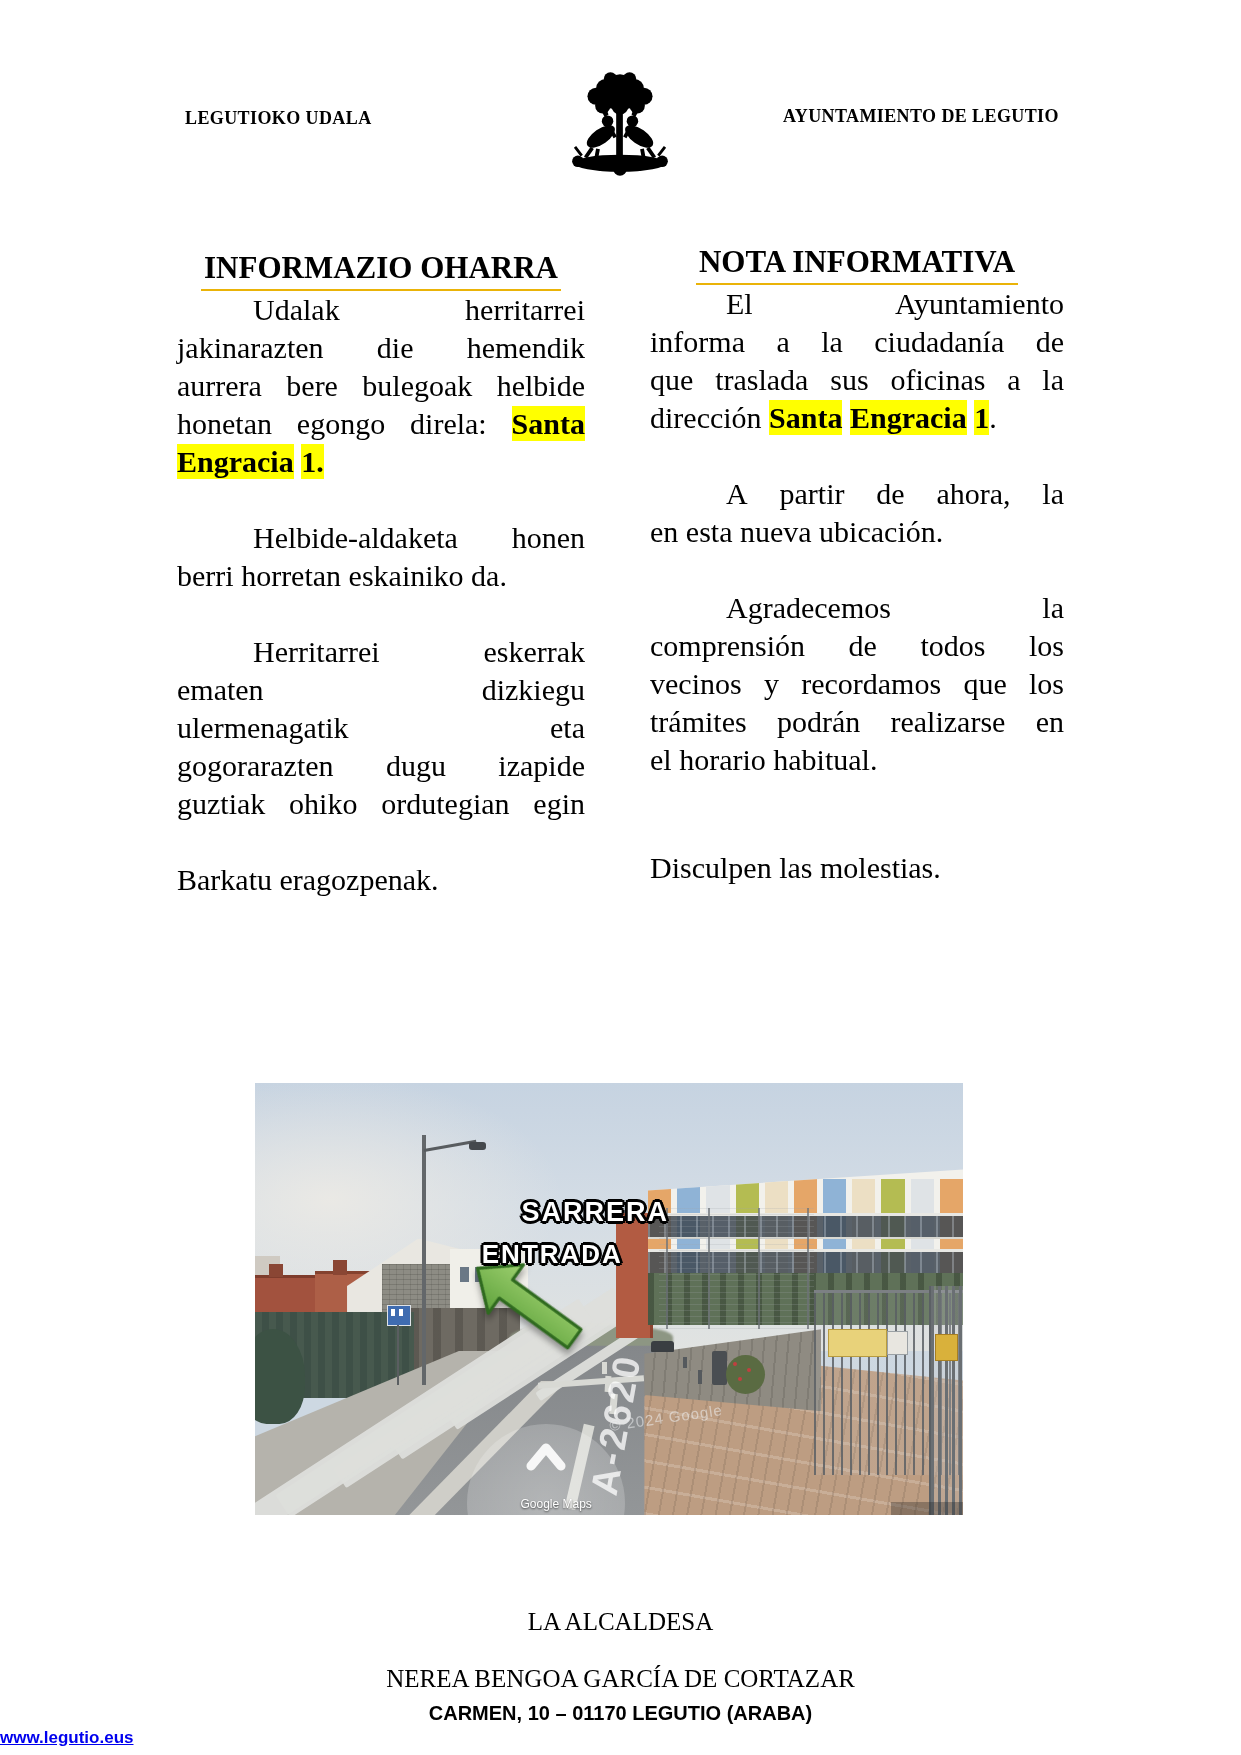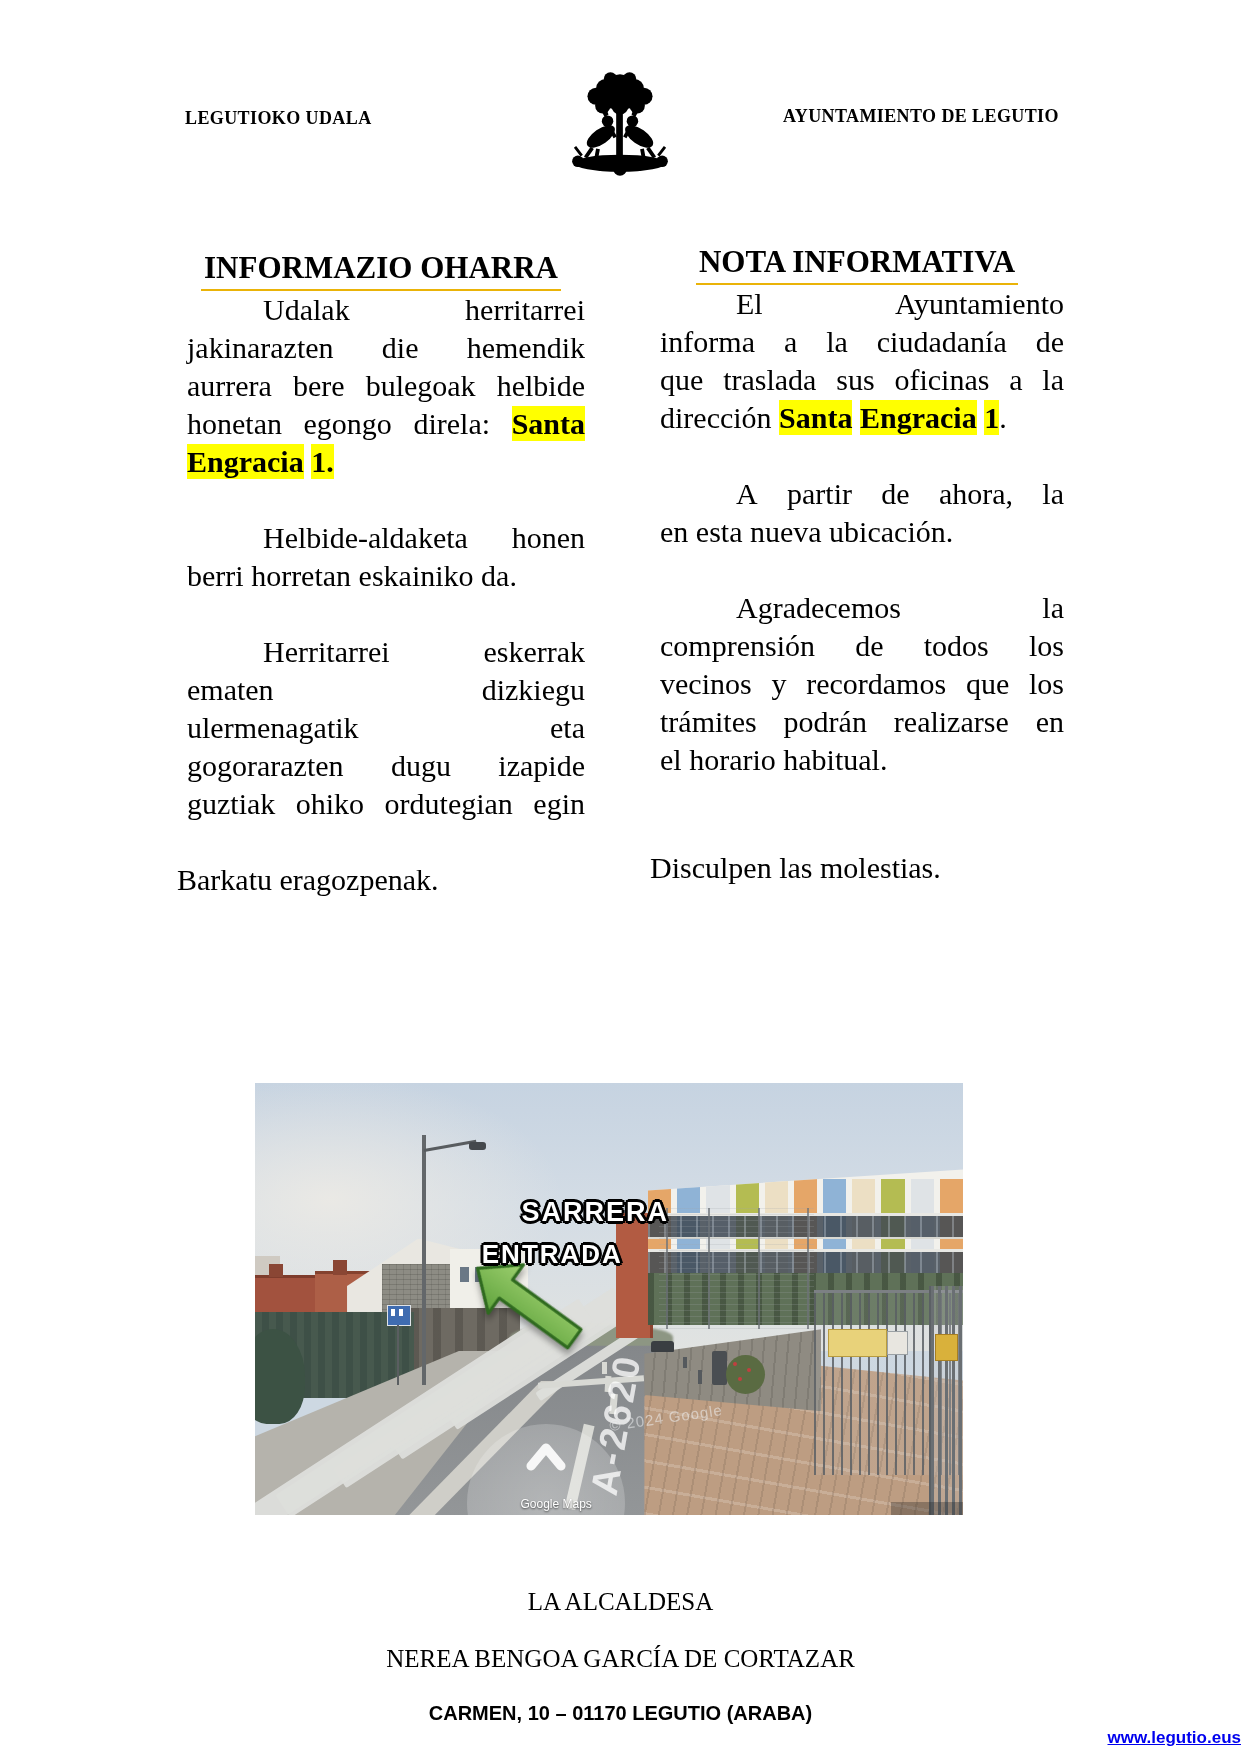--- a/index.html
+++ b/index.html
@@ -12,21 +12,21 @@
   .hdr-org{position:absolute;font-weight:bold;font-size:18px;letter-spacing:.4px;white-space:nowrap;}
   .hdr-left{left:185px;top:108px;}
   .hdr-right{left:783px;top:106px;}
   .emblem{position:absolute;left:553px;top:66px;width:134px;height:116px;}
   
   .col{position:absolute;font-size:30px;}
   .col-left{left:177px;top:250px;width:408px;}
   .col-right{left:650px;top:244px;width:414px;}
   .colhead{text-align:center;}
   .headline{display:inline-block;font-weight:bold;font-size:31px;line-height:36px;border-bottom:2px solid #eab308;padding:0 3px 3px 3px;white-space:nowrap;}
-  .para{margin:0 0 38px 10px;}
+  .para{margin:0 0 38px 0;}
   .col-left .para:first-of-type{margin-top:56px;}
   .col-right .para:first-of-type{margin-top:76px;}
   .tline{display:flex;height:38px;line-height:38px;align-items:baseline;}
   .tline.just{justify-content:space-between;}
   .tline:not(.just) .word:not(:first-child){margin-left:.25em;}
   .tline.ind{padding-left:76px;}
   .hl{font-weight:bold;background:var(--hl);padding:1px 0;}
   .closing{font-size:30px;line-height:38px;margin:0;}
   .col-left .closing{margin-top:0;}
   .col-right .closing{margin-top:70px;}
@@ -94,25 +94,25 @@
   .arrow-wrap{left:29.5%;top:40%;width:17.5%;height:22%;transform:rotate(36deg);filter:drop-shadow(3px 4px 3px rgba(0,0,0,.35));}
   .entr-label{left:32%;top:26.5%;width:20%;text-align:center;font-family:"Liberation Sans",sans-serif;font-weight:bold;color:#fff;letter-spacing:2px;
     text-shadow:-2px -2px 0 #000,2px -2px 0 #000,-2px 2px 0 #000,2px 2px 0 #000,0 3px 0 #000,3px 0 0 #000,-3px 0 0 #000,0 -3px 0 #000;}
   .entr-line1{font-size:27px;margin-left:40px;}
   .entr-line2{top:36%;font-size:26px;}
   .copyright{left:50%;top:75.5%;font-family:"Liberation Sans",sans-serif;font-size:15px;color:rgba(238,240,242,.55);transform:rotate(-8deg);letter-spacing:1px;}
   .gmaps{left:37.5%;top:95.8%;font-family:"Liberation Sans",sans-serif;font-size:12px;color:#fff;text-shadow:0 1px 2px rgba(0,0,0,.65);}
   .navcircle{left:30%;top:79%;width:158px;height:158px;border-radius:50%;background:radial-gradient(circle,rgba(255,255,255,.30) 0%,rgba(255,255,255,.20) 70%,rgba(255,255,255,.12) 100%);}
   .credit-chip{right:0;bottom:0;width:72px;height:13px;background:rgba(40,40,40,.35);}
   
-  .sig{position:absolute;left:0;width:1241px;text-align:center;font-size:25px;}
+  .sig{position:absolute;left:0;width:1241px;text-align:center;font-size:25px;margin-top:20px;}
   .sig-title{top:1588px;}
   .sig-name{top:1645px;}
   .addr{position:absolute;left:0;top:1702px;width:1241px;text-align:center;font-family:"Liberation Sans",sans-serif;font-weight:bold;font-size:20px;}
-  .weblink{position:absolute;left:0;top:1728px;width:1241px;text-align:right;font-family:"Liberation Sans",sans-serif;font-weight:bold;font-size:17px;}
+  .weblink{position:absolute;left:0;top:1728px;width:1241px;text-align:left;font-family:"Liberation Sans",sans-serif;font-weight:bold;font-size:17px;}
   .weblink a{color:var(--link);text-decoration:underline;}
 </style>
 </head>
 <body>
 
 <div class="hdr-org hdr-left">LEGUTIOKO UDALA</div>
 <div class="hdr-org hdr-right">AYUNTAMIENTO DE LEGUTIO</div>
 
 <svg class="emblem" viewBox="0 0 140 118" xmlns="http://www.w3.org/2000/svg">
   <g fill="#000" stroke="none">

